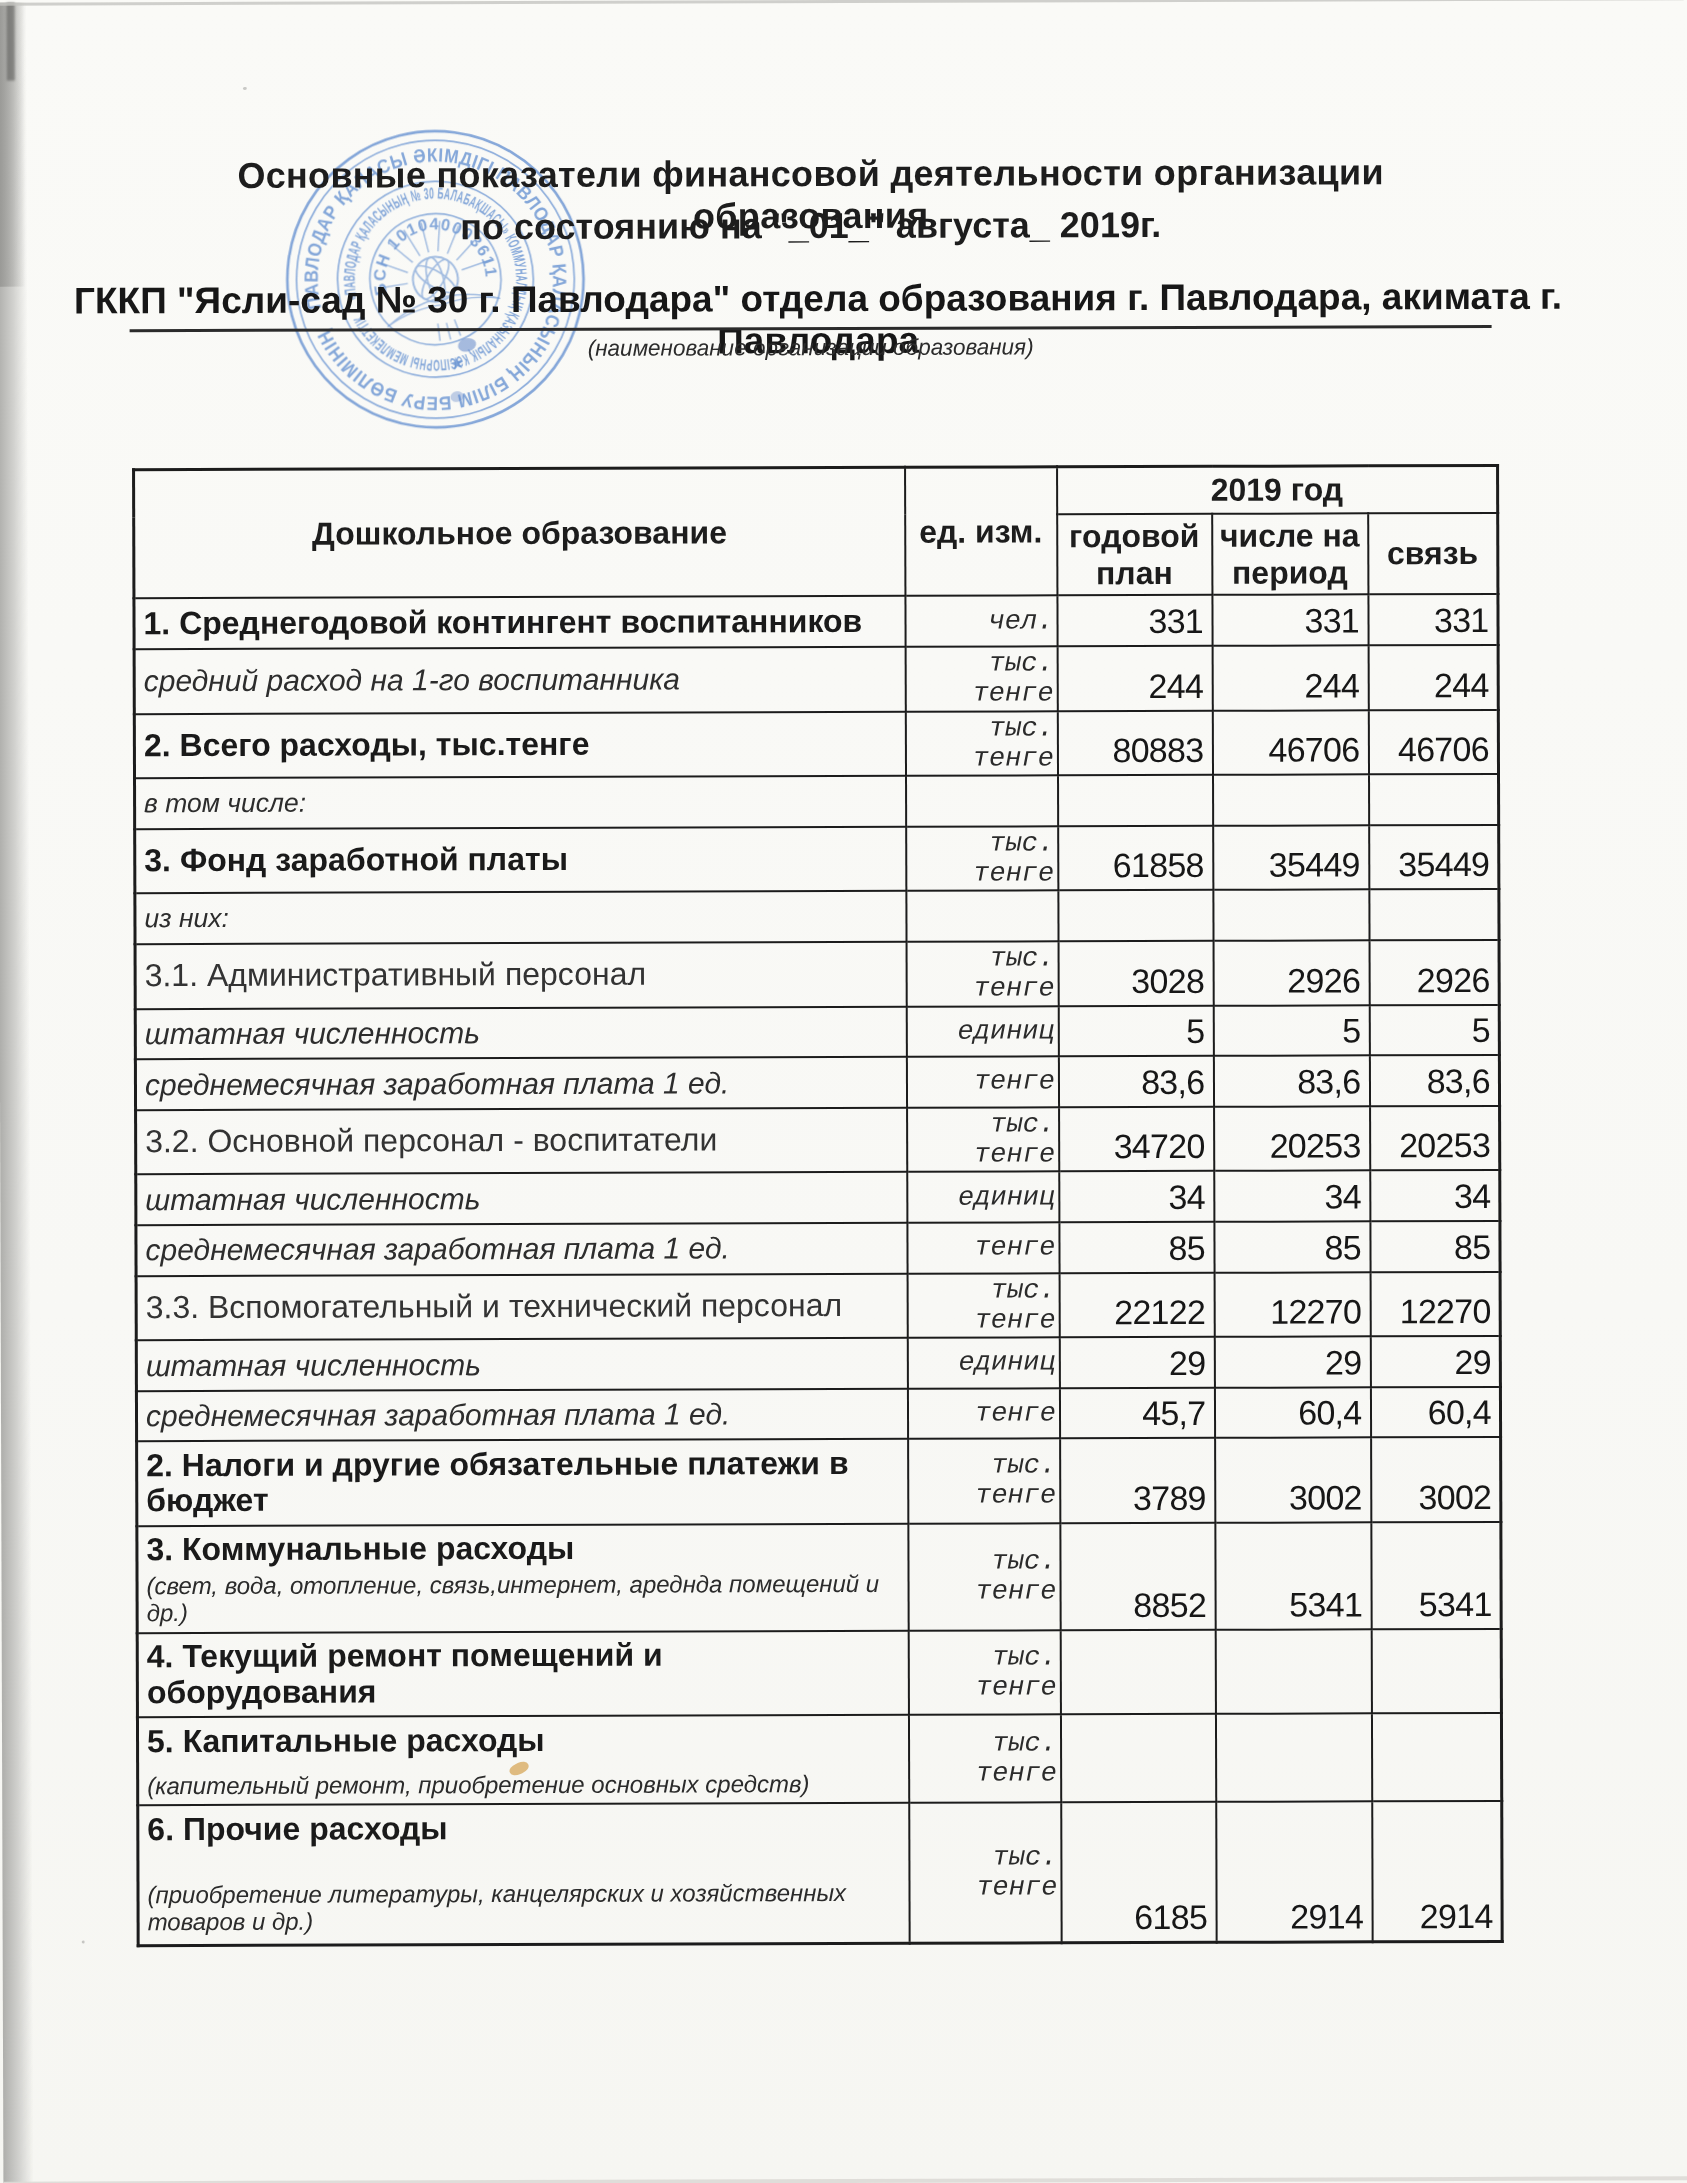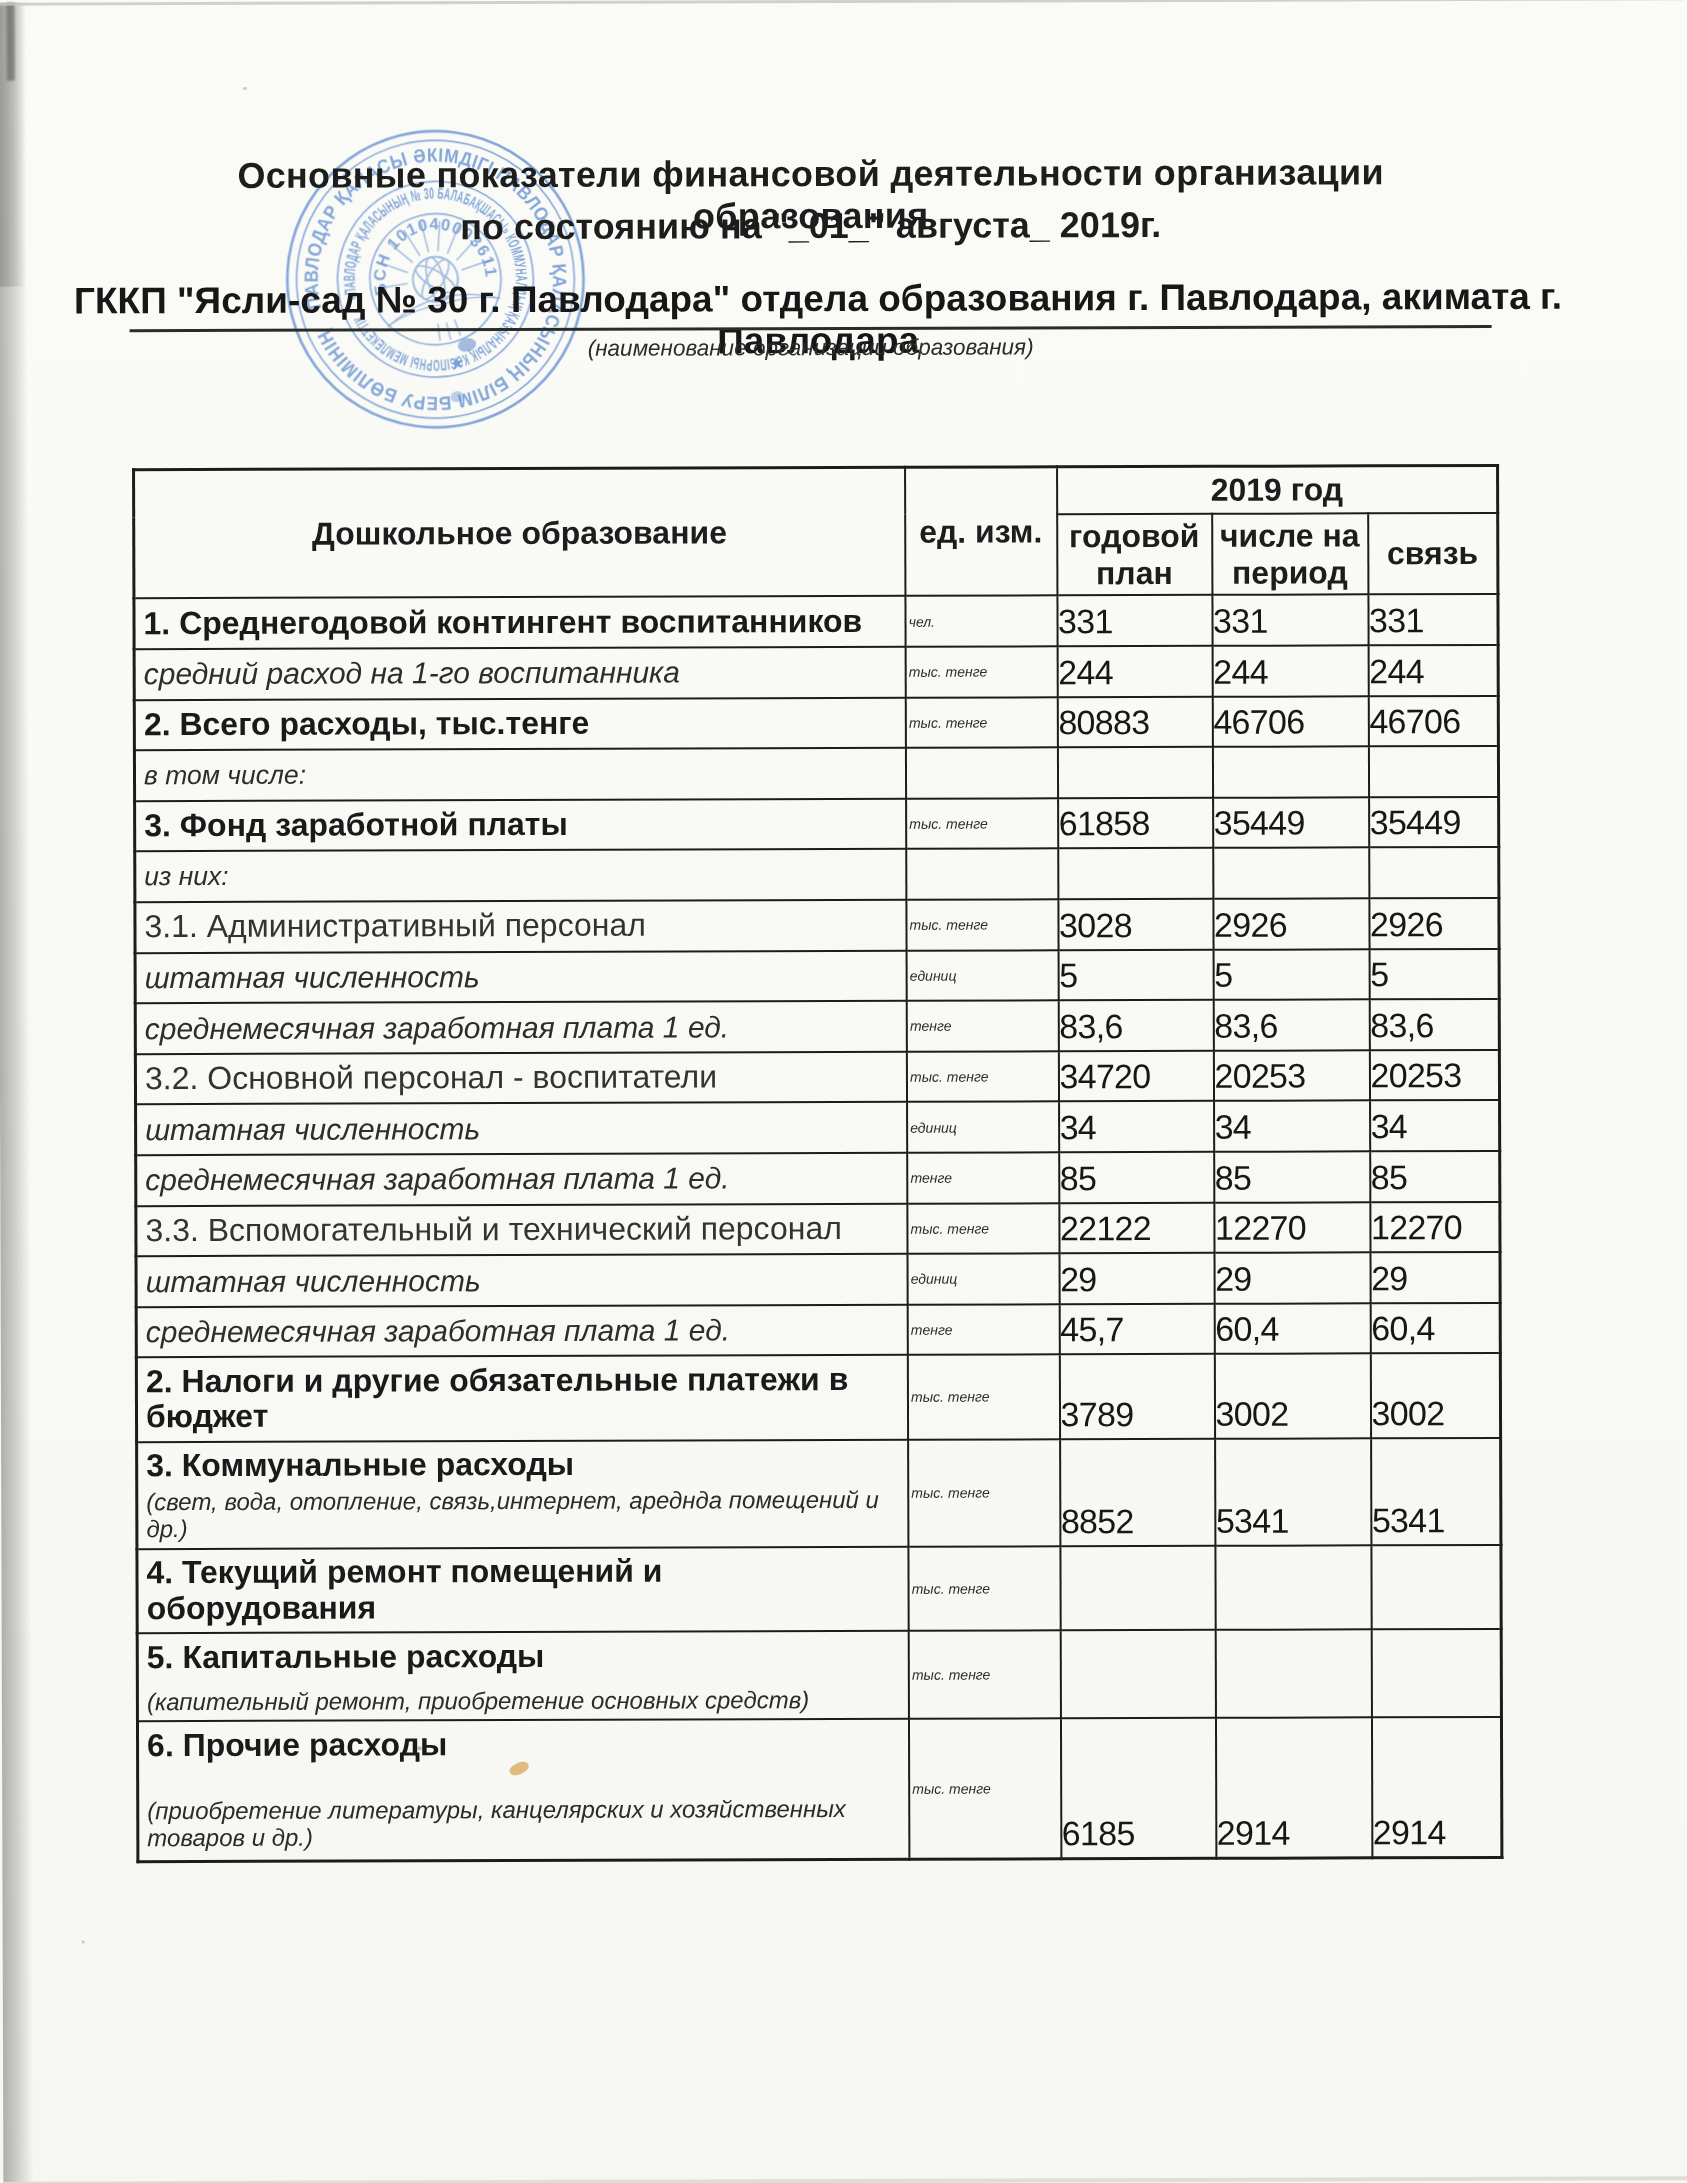--- a/index.html
+++ b/index.html
@@ -54,23 +54,23 @@
   .lbl{font-size:32px;color:#222;line-height:1.12;}
   tr.bold .lbl{font-weight:700;color:#1a1a1a;}
   tr.regular .lbl{font-weight:400;color:#333;}
   tr.italic .lbl{font-style:italic;font-weight:400;font-size:30px;color:#2d2d2d;}
   tr.note .lbl{font-style:italic;font-weight:400;font-size:26.5px;color:#2d2d2d;}
   .sub{font-style:italic;font-size:24px;color:#2b2b2b;line-height:1.15;margin-top:1.3px;}
   .sub:empty{display:none;}
   tr.r16 .sub{margin-top:4px;}
   tr.r18 .sub{margin-top:12px;}
   tr.r19 .sub{margin-top:33px;margin-bottom:2.6px;}
-  td.unit{font-style:italic;font-size:14px;text-align:left;vertical-align:middle;
-    color:#2b2b2b;padding:1.3px 2.6px;}
-  td.num{font-size:34px;text-align:left;vertical-align:bottom;
+  td.unit{font-style:italic;font-size:27px;text-align:right;vertical-align:middle;
+    color:#2b2b2b;padding:1.3px 2.6px;font-family:Liberation Mono, monospace;}
+  td.num{font-size:34px;text-align:right;vertical-align:bottom;
     padding:0 8px 4px 0;color:#171717;letter-spacing:-0.7px;}
 </style>
 </head>
 <body>
 
 <div id="sheet">
 
   <div class="edge-left"></div>
   <div class="edge-left-top"></div>
   <div class="edge-notch"></div>

